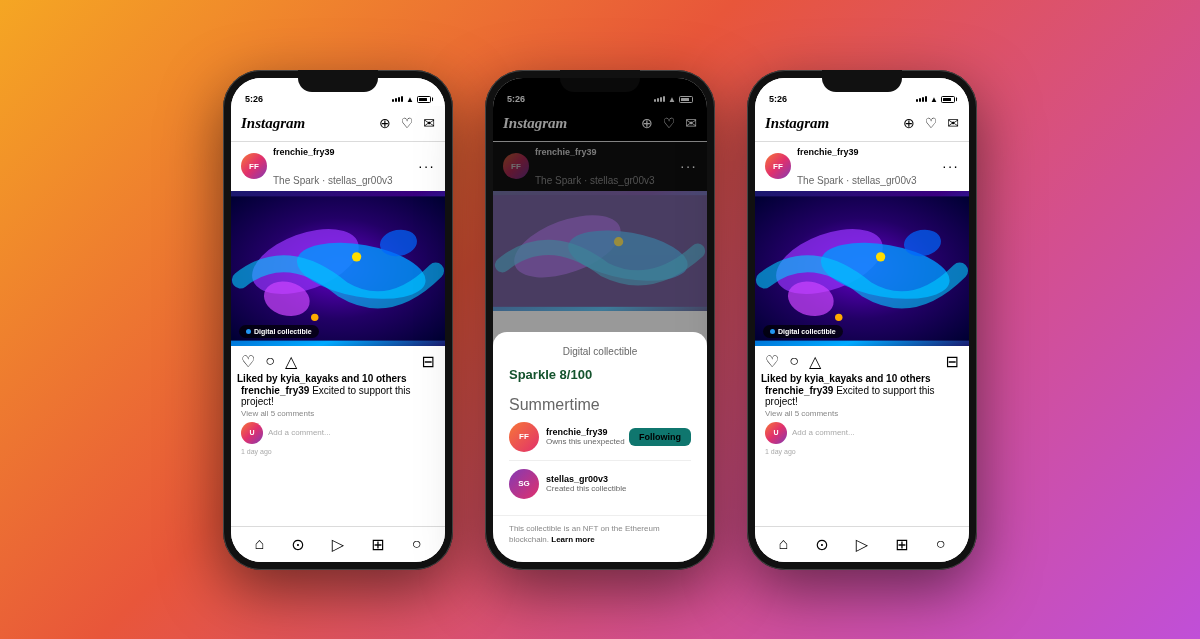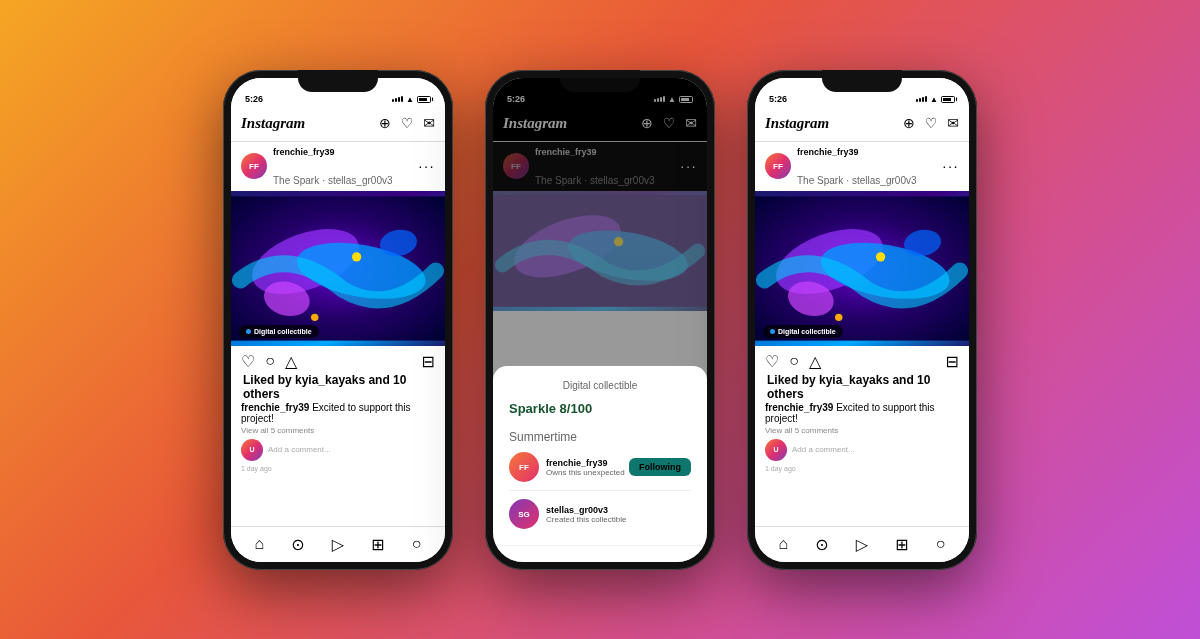--- a/index.html
+++ b/index.html
@@ -228,24 +228,24 @@
     }
     .post-actions-left {
       display: flex;
       gap: 10px;
     }
     .action-icon {
       font-size: 16px;
       color: #000;
     }
     .post-likes {
-      font-size: 12px;
-      font-weight: 700;
-      color: #000;
-      padding: 0 12px;
+      font-size: 10px;
+      font-weight: 700;
+      color: #000;
+      padding: 0 6px;
     }
     .post-caption {
       font-size: 10px;
       color: #000;
       padding: 1px 10px;
     }
     .caption-user {
       font-weight: 700;
     }
     .view-comments {
@@ -320,21 +320,21 @@
       color: #666;
       margin-bottom: 10px;
     }
     .modal-nft-name {
       font-size: 13px;
       font-weight: 800;
       color: #14532d;
       margin-bottom: 14px;
     }
     .modal-nft-collection {
-      font-size: 12px;
+      font-size: 16px;
       color: #666;
       margin-bottom: 8px;
     }
     .modal-description {
       font-size: 9px;
       color: #333;
       line-height: 1.4;
       margin-bottom: 12px;
     }
     .modal-owner-row {
@@ -572,20 +572,23 @@
         <div class="modal-owner-row" style="border-bottom:none;margin-bottom:8px">
           <div class="modal-owner-info">
             <div class="modal-owner-avatar" style="background:linear-gradient(135deg,#833ab4,#e1306c)">SG</div>
             <div>
               <div class="modal-owner-name">stellas_gr00v3</div>
               <div class="modal-owner-role">Created this collectible</div>
             </div>
           </div>
         </div>
         <div class="modal-divider"></div>
+        <div class="modal-footer" style="margin-top:8px">
+          <span>This collectible is an NFT on the Ethereum blockchain. </span><a>Learn more</a>
+        </div>
       </div>
     </div>
   </div>
 </div>
 
 <div class="phone">
   <div class="notch"></div>
   <div class="phone-inner">
 
     <div class="status-bar">

